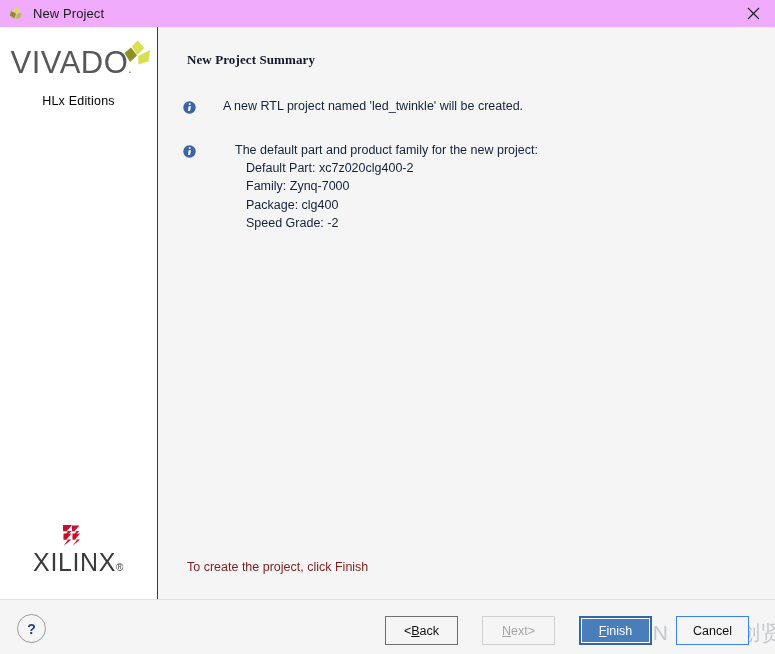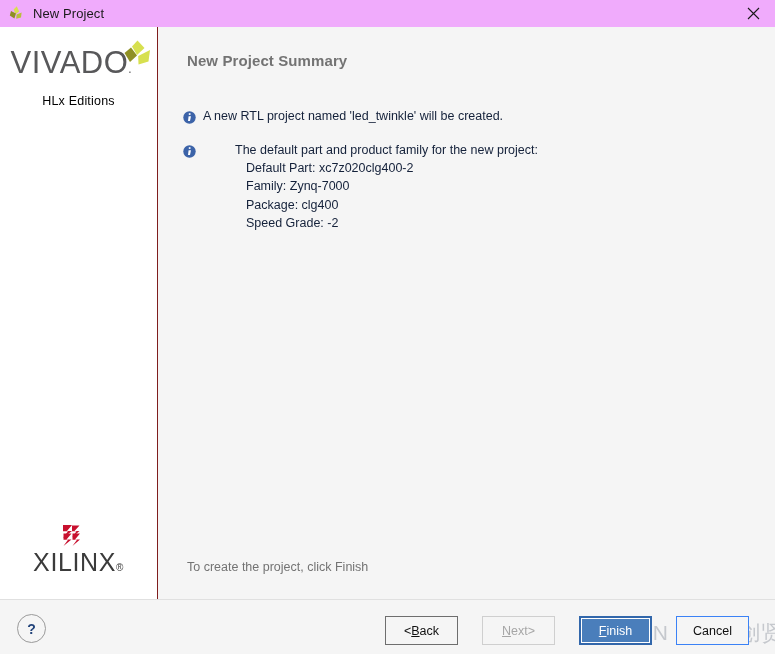--- a/index.html
+++ b/index.html
@@ -137,32 +137,33 @@
     position: absolute;
     left: 158px; top: 0;
     width: 617px;
     height: 572px;
     background: #f5f5f5;
   }
   .page-title {
     position: absolute;
     left: 29px;
     top: 25px;
-    font-size: 15px;
+    font-size: 13px;
     font-weight: bold;
-    color: #737373;
+    color: #0f172a;
     letter-spacing: .1px;
+    font-family: Liberation Serif, serif;
   }
   .info-block {
     position: absolute;
     left: 25px;
     display: flex;
     align-items: flex-start;
   }
-  .info-block.first { top: 80px; }
+  .info-block.first { top: 70px; gap: 20px; }
   .info-block.second { top: 114px; gap: 32px; }
   .info-icon {
     width: 13px;
     height: 13px;
     flex: 0 0 auto;
     margin-top: 3px;
     margin-right: 7px;
   }
   .info-lines {
     font-size: 12.5px;
@@ -170,21 +171,21 @@
     line-height: 18.2px;
   }
   .info-lines .detail-line {
     padding-left: 11px;
   }
   .footer-note {
     position: absolute;
     left: 29px;
     top: 533px;
     font-size: 12.5px;
-    color: #737373;
+    color: #7f1d1d;
   }
 
   
   .buttonbar {
     position: absolute;
     left: 0; top: 599px;
     width: 775px;
     height: 55px;
     background: #f5f5f5;
     border-top: 1px solid #e0e0e0;

